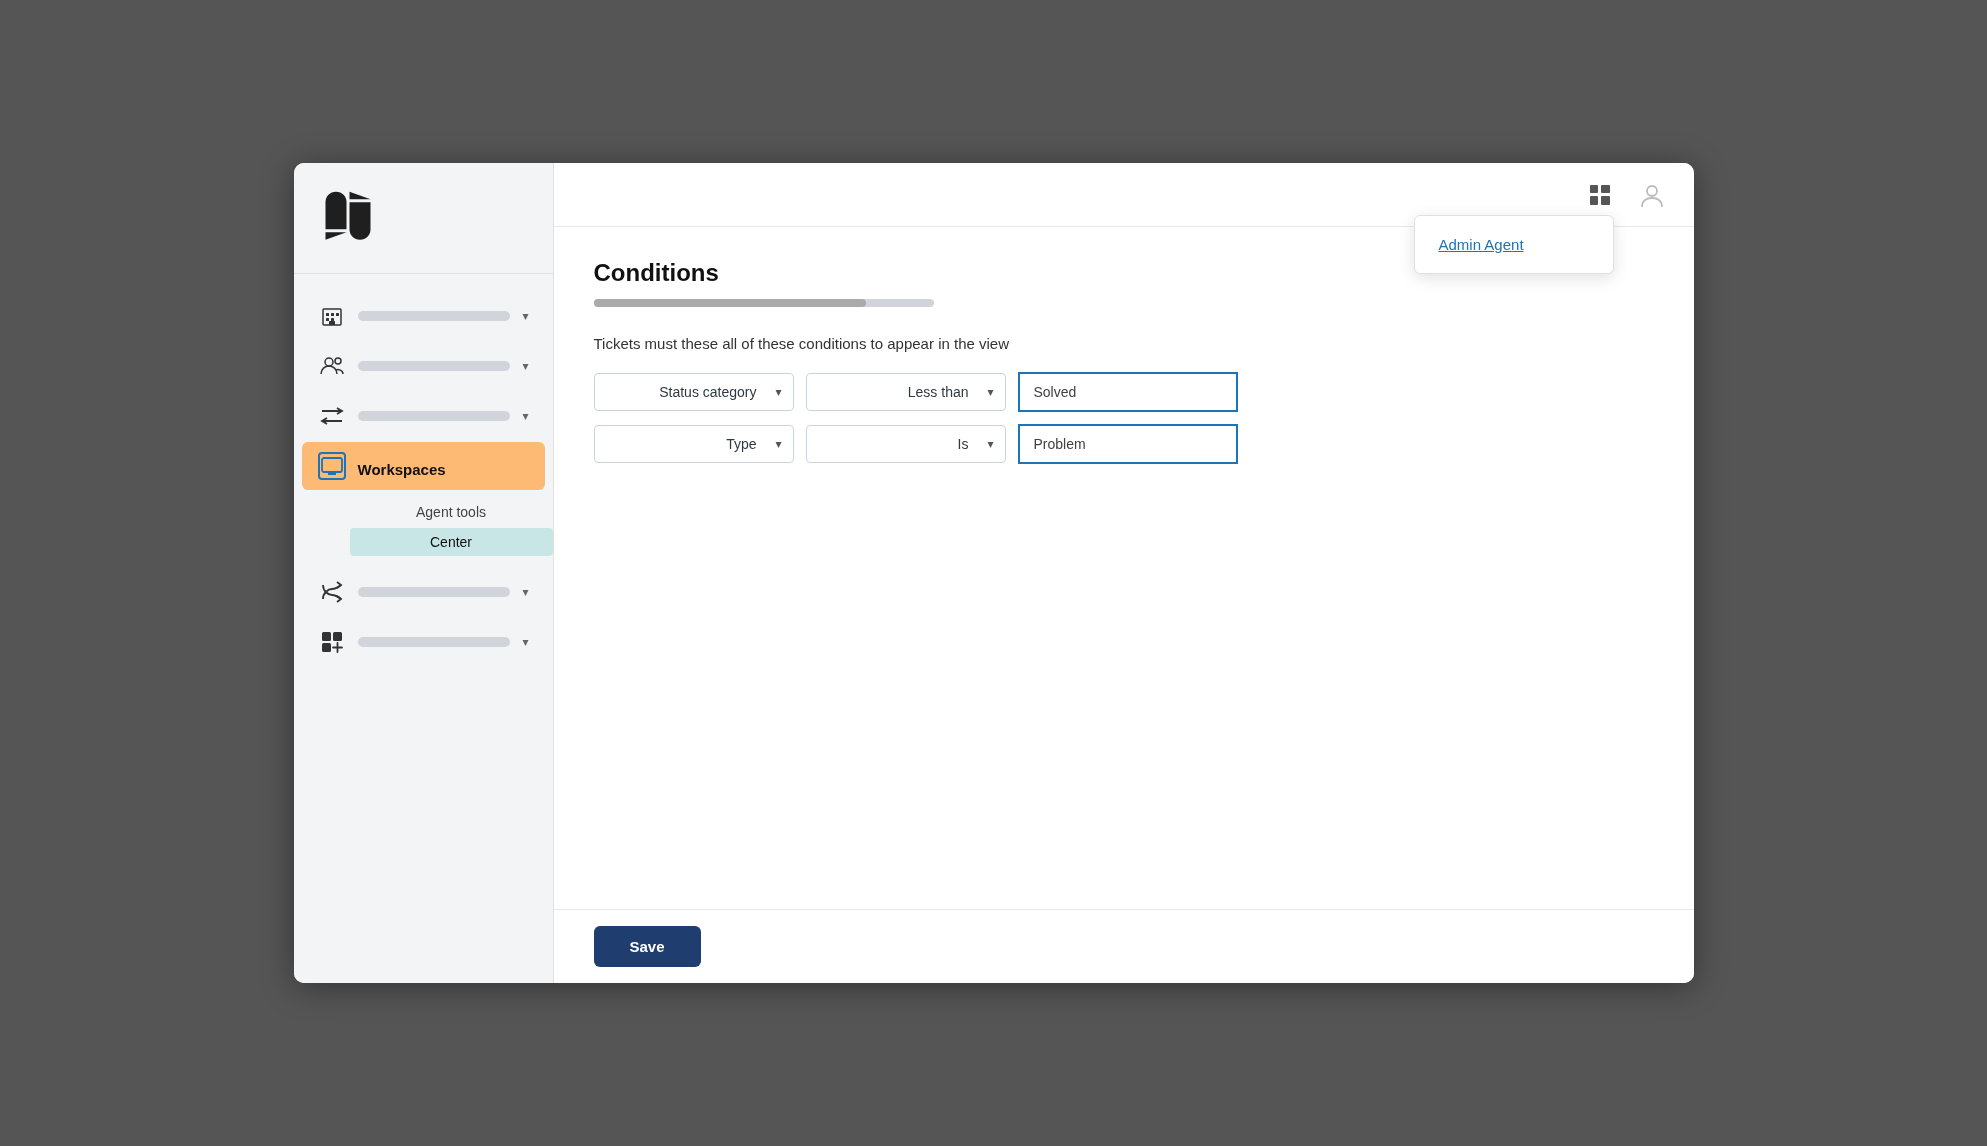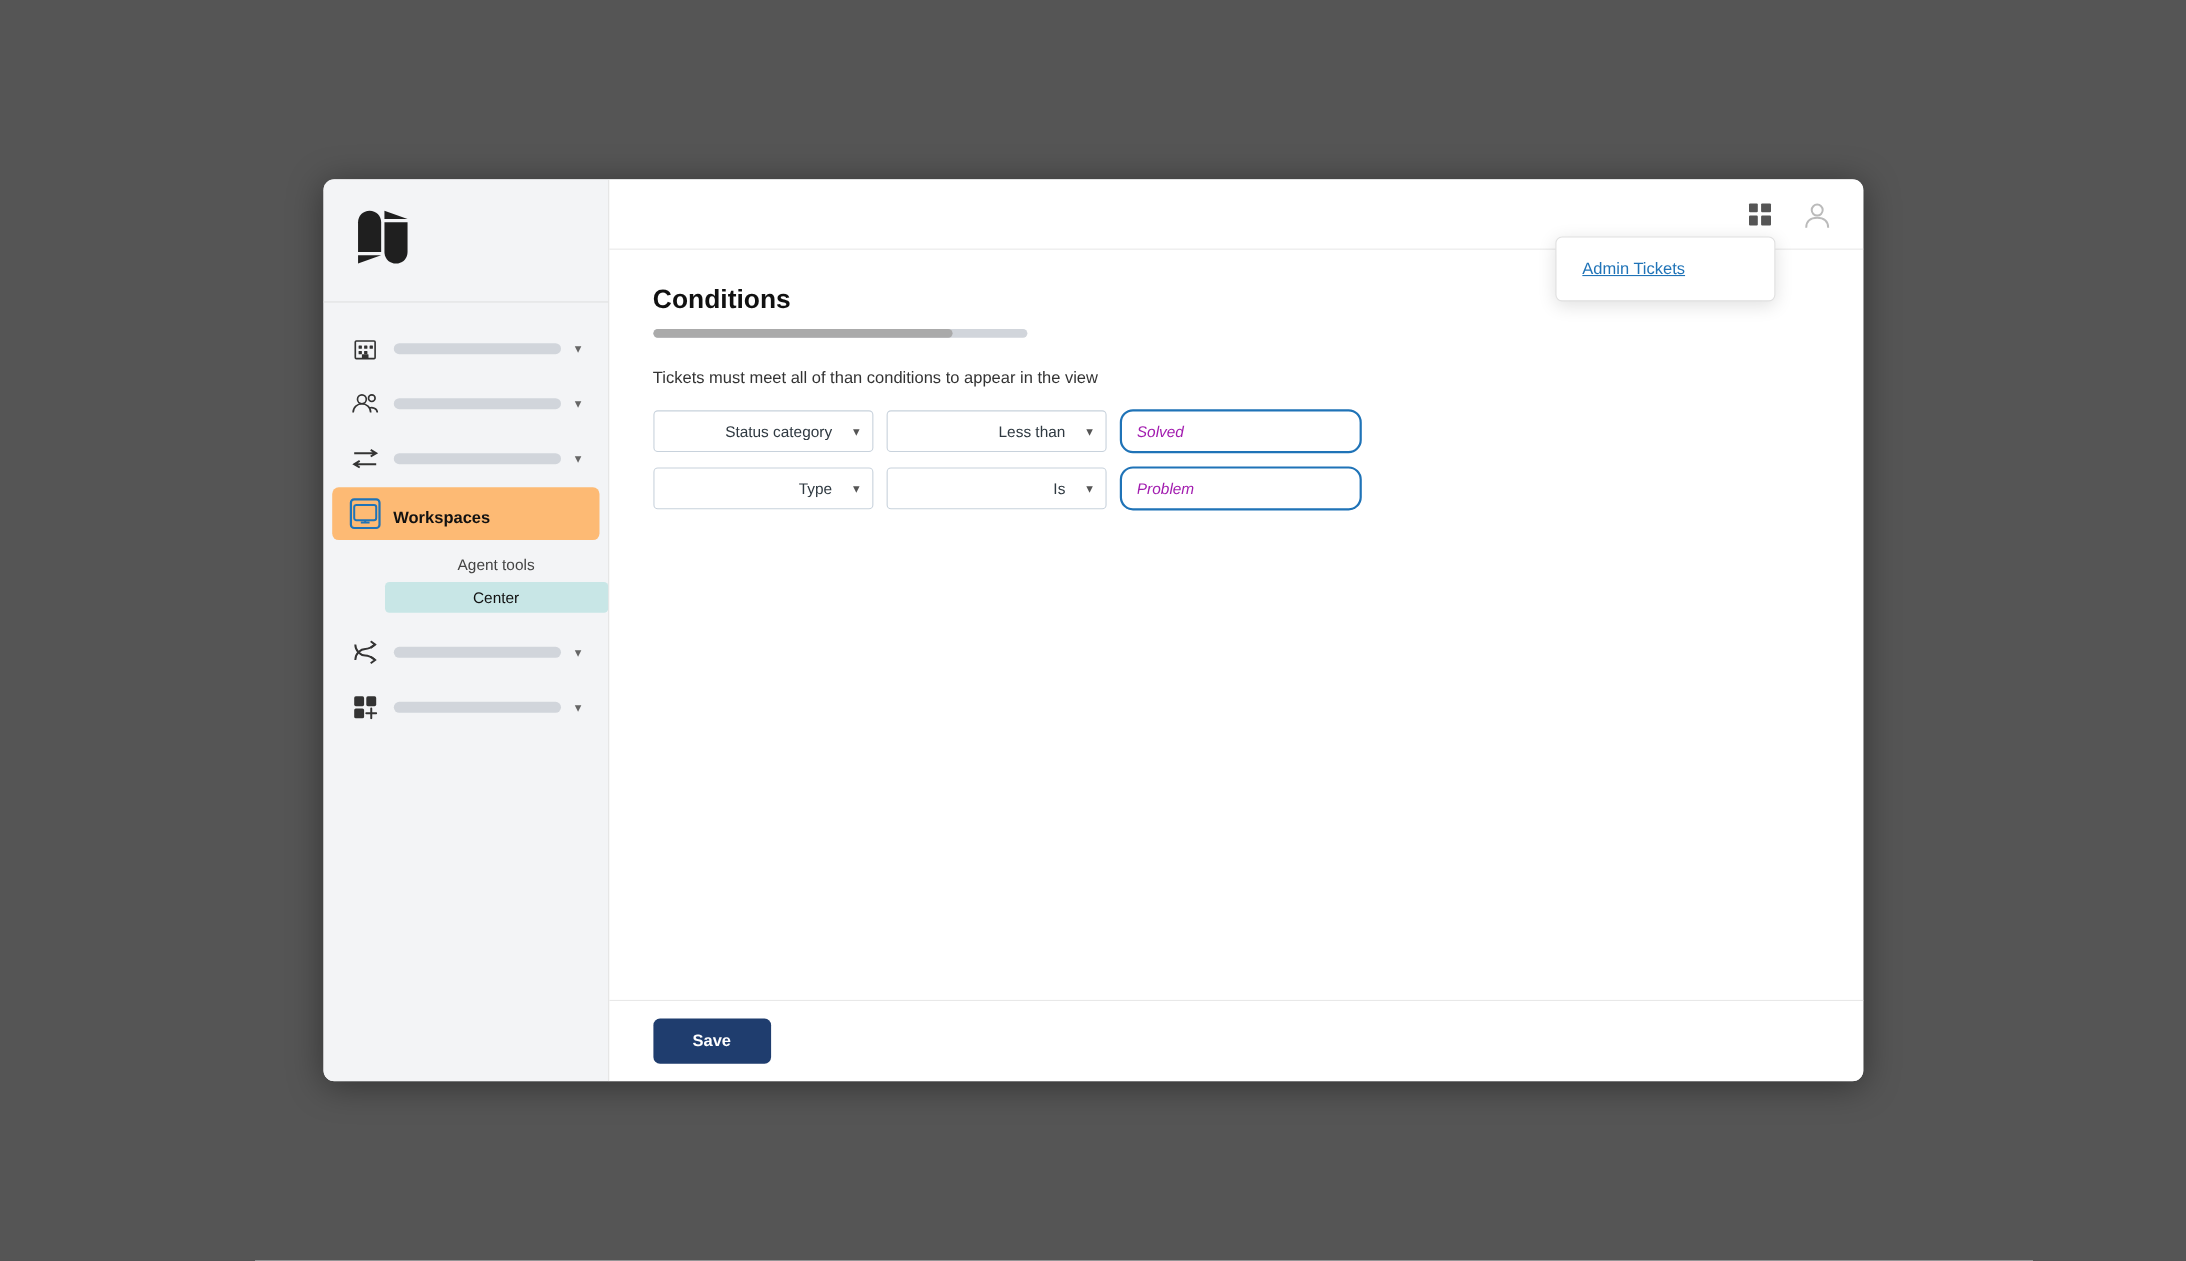--- a/index.html
+++ b/index.html
@@ -200,27 +200,26 @@
       position: absolute;
       right: 12px;
       top: 50%;
       transform: translateY(-50%);
       pointer-events: none;
       color: #555;
       font-size: 12px;
     }
     .condition-input {
       border: 2px solid #1f73b7;
-      border-radius: 12px;
+      border-radius: 0;
       padding: 10px 14px;
       font-size: 14px;
-      color: #a21caf;
+      color: #404040;
       outline: none;
       min-width: 220px;
-      font-style: italic;
     }
     .save-bar {
       display: flex;
       justify-content: flex-start;
       padding: 16px 40px;
       border-top: 1px solid #e8e8e8;
     }
     .save-btn {
       background: #1f3d6e;
       color: white;
@@ -371,32 +370,32 @@
       </div>
 
       <div class="topbar-icon">
         <svg width="28" height="28" viewBox="0 0 28 28" fill="none">
           <circle cx="14" cy="10" r="5" fill="none" stroke="#bbb" stroke-width="1.8"></circle>
           <path d="M4 26 C4 20 8 17 14 17 C20 17 24 20 24 26" fill="none" stroke="#bbb" stroke-width="1.8"></path>
         </svg>
       </div>
 
       <div class="admin-dropdown">
-        <div class="admin-dropdown-item">Admin Tickets</div>
+        <div class="admin-dropdown-item">Admin Agent</div>
       </div>
     </div>
 
     <div class="page-content">
       <h1 class="page-title">Conditions</h1>
 
       <div class="progress-bar-container">
         <div style="height:100%; width:80%; background:#aaa; border-radius:4px;"></div>
       </div>
 
-      <p class="conditions-desc">Tickets must meet all of than conditions to appear in the view</p>
+      <p class="conditions-desc">Tickets must these all of these conditions to appear in the view</p>
 
       <div class="condition-row">
         <div class="select-wrapper">
           <select class="condition-select">
             <option>Status category</option>
             <option>Type</option>
             <option>Priority</option>
             <option>Assignee</option>
           </select>
           <span class="select-chevron">▾</span>

